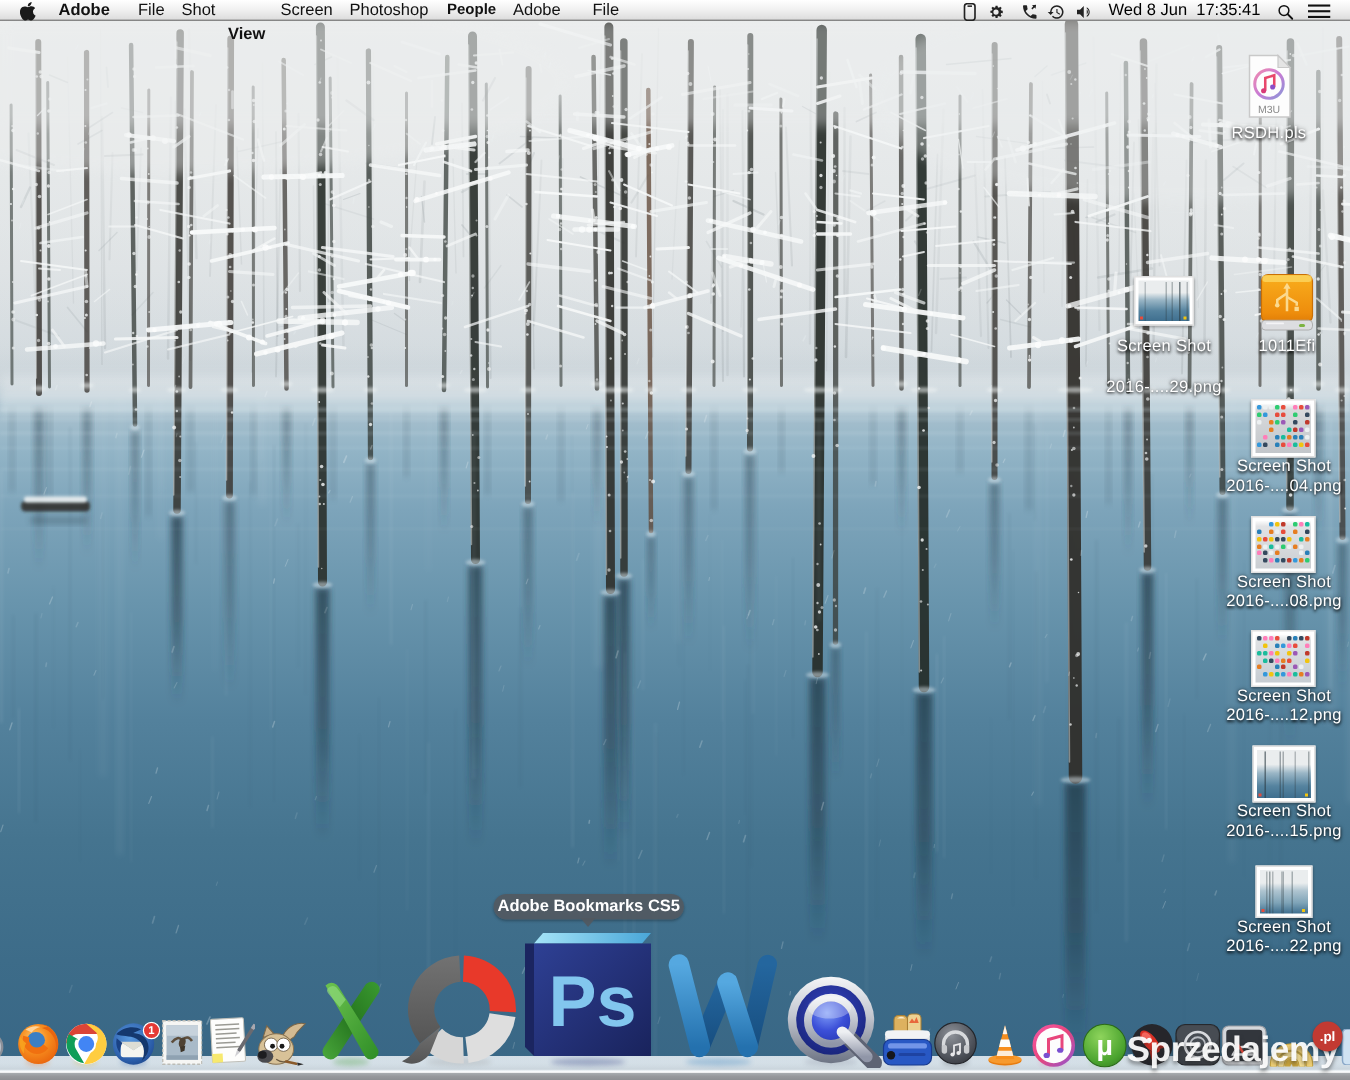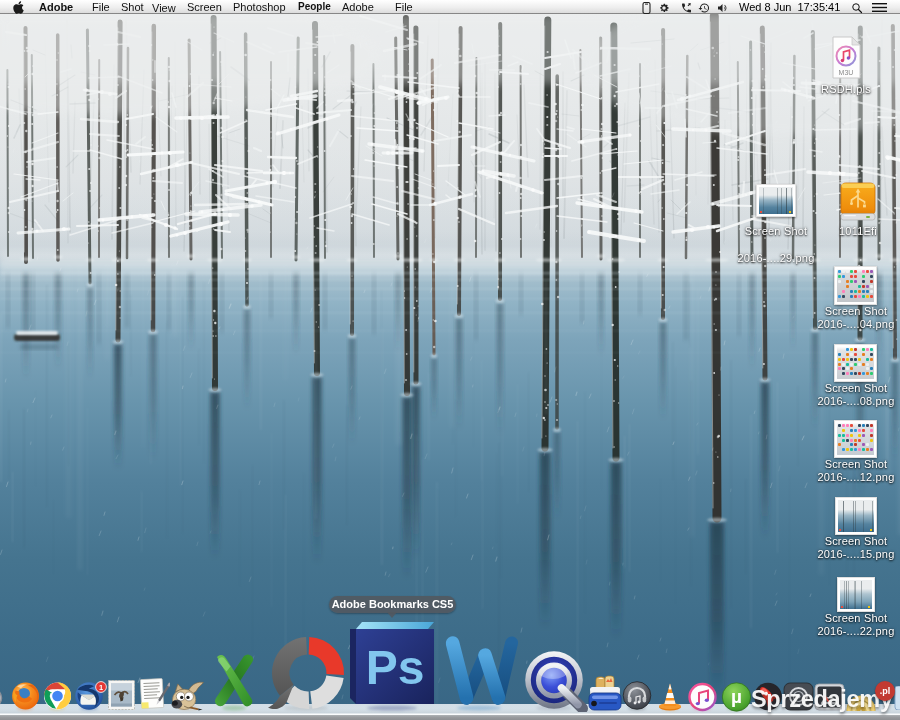--- a/index.html
+++ b/index.html
@@ -1910,21 +1910,21 @@
   </div>
 <div style="position:absolute;left:786px;top:612px;width:140px;text-align:center;font-size:11px;font-weight:400;color:#fff;text-shadow:0 1px 2px rgba(0,0,0,.9),0 0 3px rgba(0,0,0,.5);letter-spacing:0.2px">Screen Shot</div>
 <div style="position:absolute;left:786px;top:625px;width:140px;text-align:center;font-size:11px;font-weight:400;color:#fff;text-shadow:0 1px 2px rgba(0,0,0,.9),0 0 3px rgba(0,0,0,.5);letter-spacing:0.2px">2016-....22.png</div>
 <div style="position:absolute;left:0;top:0;width:900px;height:14px;background:linear-gradient(#ffffff,#ededed 60%,#dcdcdc);border-bottom:1px solid rgba(70,70,70,.65);z-index:30">
     <svg style="position:absolute;left:12px;top:1px" width="13" height="13" viewBox="0 0 170 170">
       <path fill="#1a1a1a" d="M150.37 130.25c-2.45 5.66-5.35 10.87-8.71 15.66-4.58 6.53-8.33 11.05-11.22 13.56-4.48 4.12-9.28 6.23-14.42 6.35-3.69 0-8.14-1.05-13.32-3.18-5.197-2.12-9.973-3.17-14.34-3.17-4.58 0-9.492 1.05-14.746 3.17-5.262 2.13-9.501 3.24-12.742 3.35-4.929.21-9.842-1.96-14.746-6.52-3.13-2.73-7.045-7.41-11.735-14.04-5.032-7.08-9.169-15.29-12.41-24.65-3.471-10.11-5.211-19.9-5.211-29.378 0-10.857 2.346-20.221 7.045-28.068 3.693-6.303 8.606-11.275 14.755-14.925s12.793-5.51 19.948-5.629c3.915 0 9.049 1.211 15.429 3.591 6.362 2.388 10.447 3.599 12.238 3.599 1.339 0 5.877-1.416 13.57-4.239 7.275-2.618 13.415-3.702 18.445-3.275 13.63 1.1 23.87 6.473 30.68 16.153-12.19 7.386-18.22 17.731-18.1 31.002.11 10.337 3.86 18.939 11.23 25.769 3.34 3.17 7.07 5.62 11.22 7.36-.9 2.61-1.85 5.11-2.86 7.51zM119.11 7.24c0 8.102-2.96 15.667-8.86 22.669-7.12 8.324-15.732 13.134-25.071 12.375a25.222 25.222 0 0 1-.188-3.07c0-7.778 3.386-16.102 9.399-22.908 3.002-3.446 6.82-6.311 11.45-8.597 4.62-2.252 8.99-3.497 13.1-3.737.12 1.083.17 2.166.17 3.268z"></path>
     </svg>
     <span style="position:absolute;left:39px;top:1px;font-size:11px;font-weight:700;color:#111">Adobe</span>
     <span style="position:absolute;left:92px;top:1px;font-size:11px;font-weight:400;color:#111">File</span>
     <span style="position:absolute;left:121px;top:1px;font-size:11px;font-weight:400;color:#111">Shot</span>
-    <span style="position:absolute;left:152px;top:2px;font-size:11px;font-weight:400;color:#111">View</span>
+    <span style="position:absolute;left:152px;top:17px;font-size:11px;font-weight:700;color:#111">View</span>
     <span style="position:absolute;left:187px;top:1px;font-size:11px;font-weight:400;color:#111">Screen</span>
     <span style="position:absolute;left:233px;top:1px;font-size:11px;font-weight:400;color:#111">Photoshop</span>
     <span style="position:absolute;left:298px;top:1px;font-size:10px;font-weight:700;color:#111">People</span>
     <span style="position:absolute;left:342px;top:1px;font-size:11px;font-weight:400;color:#111">Adobe</span>
     <span style="position:absolute;left:395px;top:1px;font-size:11px;font-weight:400;color:#111">File</span>
     <svg style="position:absolute;left:642px;top:1.5px" width="9" height="12" viewBox="0 0 9 12">
       <rect x="1" y="0.5" width="7" height="11" rx="1.8" fill="none" stroke="#222" stroke-width="1.1"></rect>
       <rect x="3" y="1.6" width="3" height="1" fill="#222"></rect>
     </svg>
     <svg style="position:absolute;left:658px;top:1.5px" width="12" height="12" viewBox="0 0 24 24">

